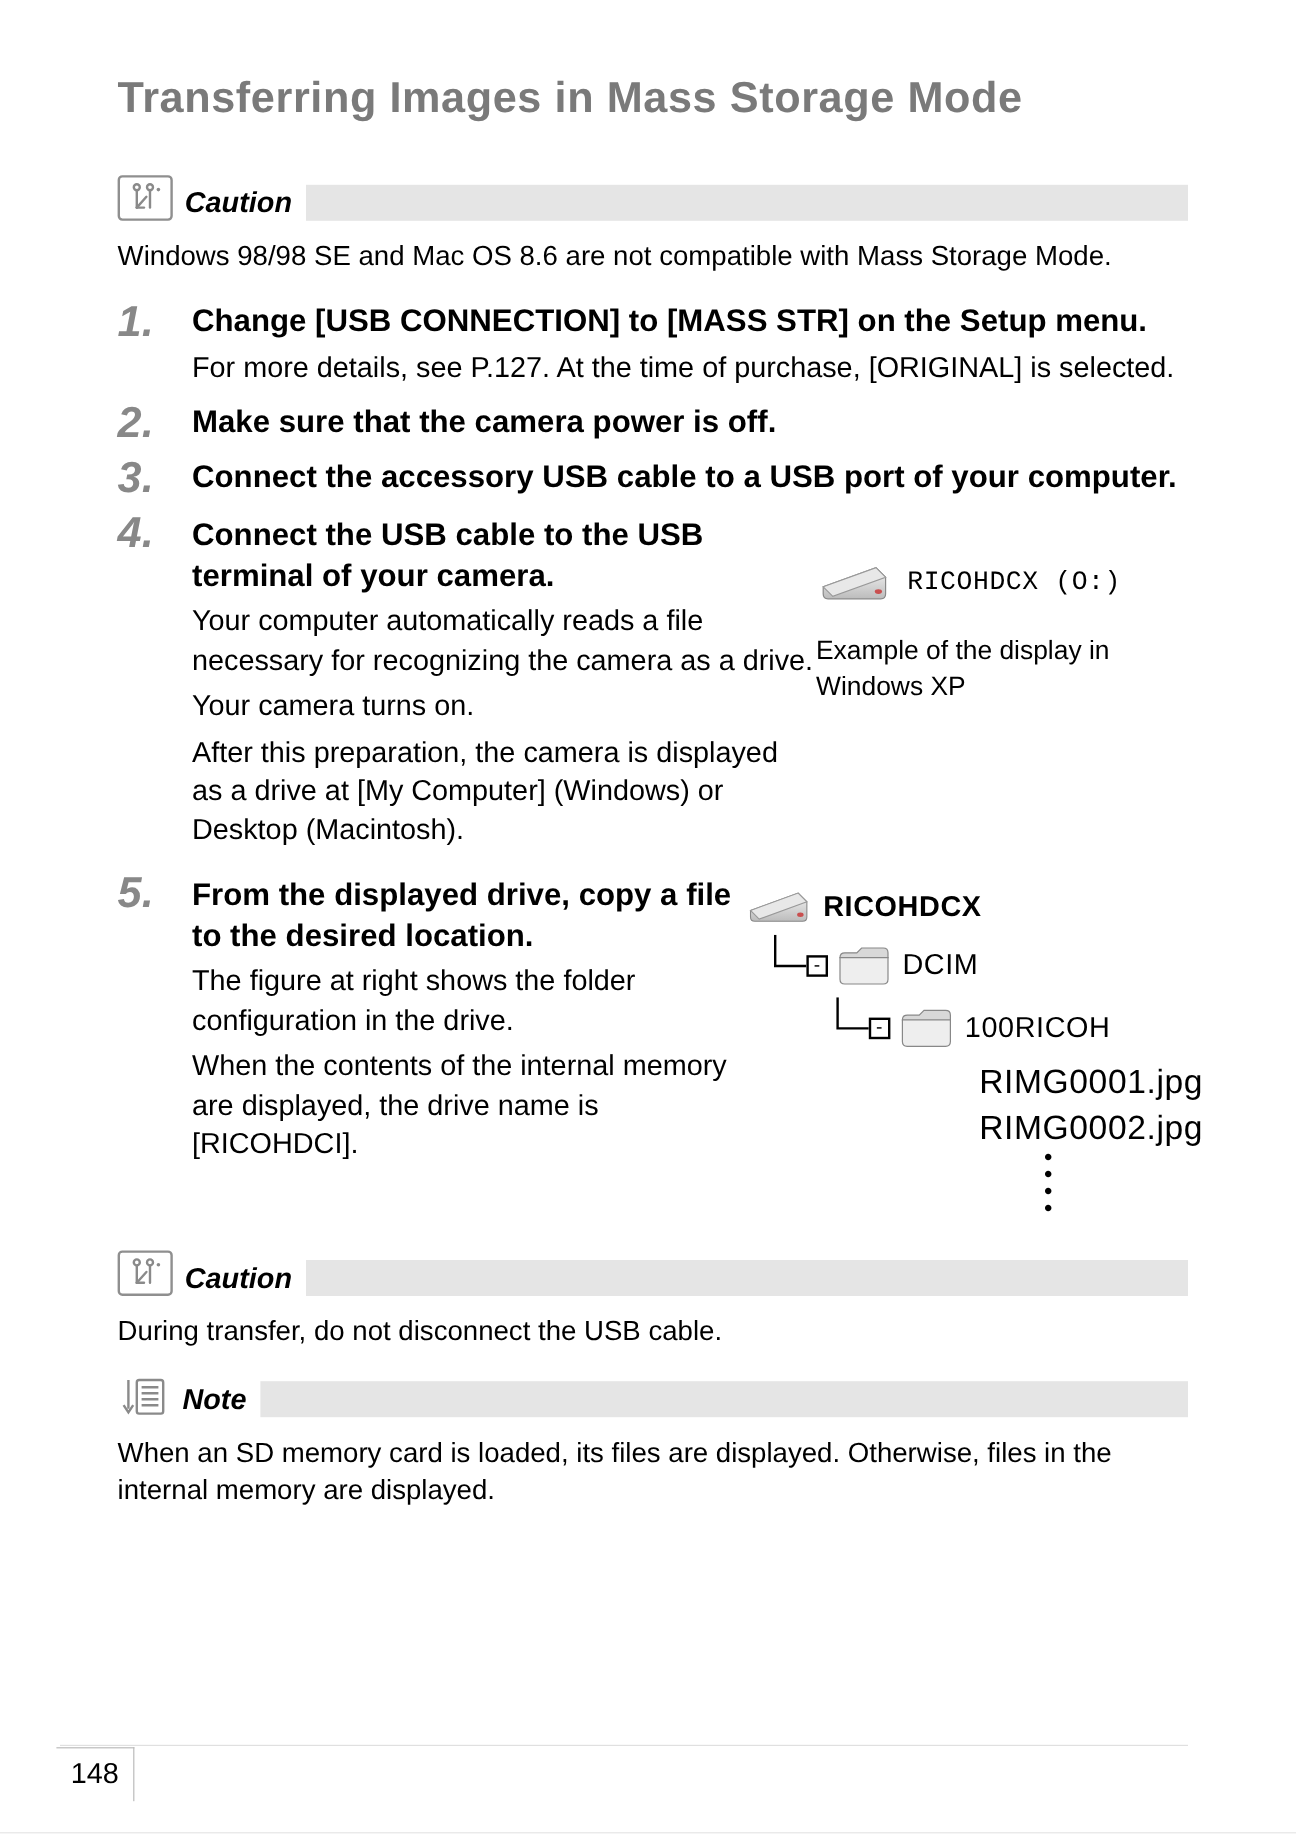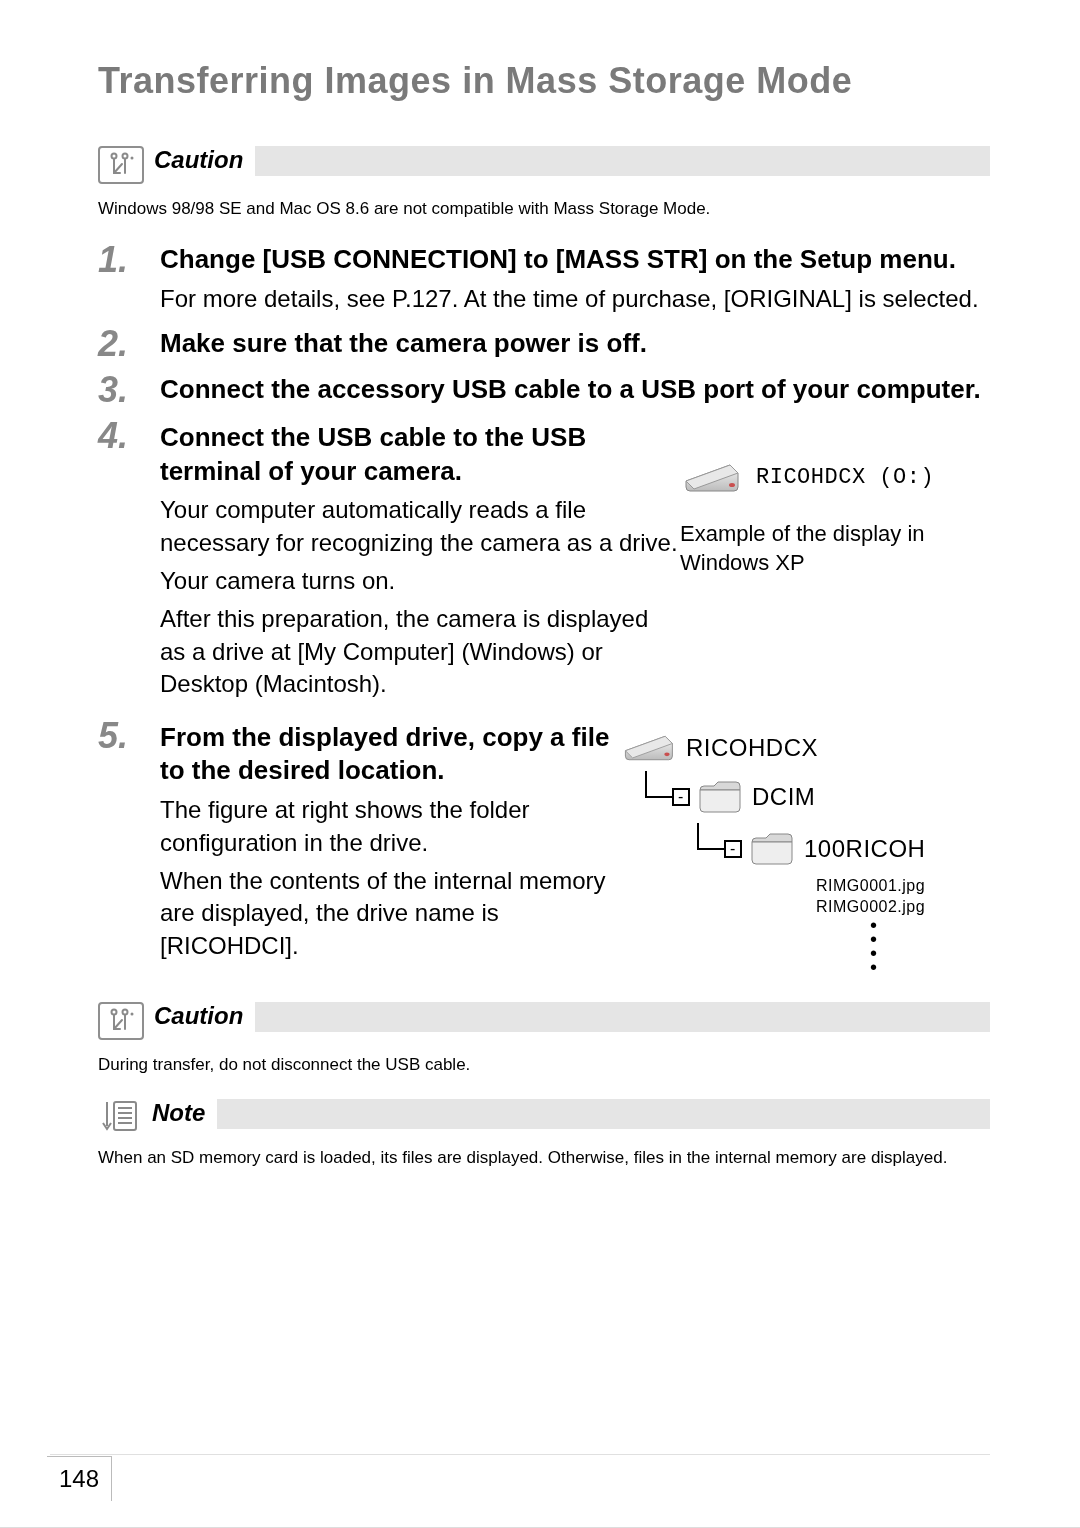--- a/index.html
+++ b/index.html
@@ -19,21 +19,21 @@
   }
   .page-title {
     font-size: 36px;
     font-weight: 700;
     color: #7a7a7a;
     letter-spacing: 0.5px;
     margin: 0 0 44px 0;
   }
   .callout-bar {
     display: flex;
-    align-items: flex-start;
+    align-items: flex-end;
     margin-bottom: 14px;
   }
   .callout-bar .label {
     font-size: 24px;
     font-weight: bold;
     font-style: italic;
     margin-left: 10px;
   }
   .callout-bar .shade {
     flex: 1;
@@ -47,21 +47,21 @@
     border: 2px solid #8f8f8f;
     border-radius: 4px;
     display: flex;
     align-items: center;
     justify-content: center;
   }
   .body-indent {
     margin-left: 26px;
   }
   .body-text {
-    font-size: 17px;
+    font-size: 23px;
     line-height: 1.35;
     margin: 0 0 22px 0;
   }
   ol.steps {
     list-style: none;
     padding: 0;
     margin: 0;
     counter-reset: step;
   }
   ol.steps > li {
@@ -136,21 +136,21 @@
     align-items: center;
     position: relative;
     height: 100%;
   }
   .tree-label {
     font-size: 24px;
     margin-left: 10px;
   }
   .file-list {
     margin-left: 196px;
-    font-size: 16px;
+    font-size: 28px;
     line-height: 1.35;
   }
   .dots {
     margin-left: 250px;
     font-size: 20px;
     line-height: 0.7;
     letter-spacing: 0;
     color: #000;
   }
   .page-number-box {
@@ -249,21 +249,21 @@
 
     <li style="margin-top:10px;">
       <div class="step-row">
         <div class="step-left">
           <p class="step-head">From the displayed drive, copy a file to the desired location.</p>
           <p class="step-body">The figure at right shows the folder configuration in the drive.</p>
           <p class="step-body">When the contents of the internal memory are displayed, the drive name is [RICOHDCI].</p>
         </div>
         <div class="step-right-5 tree">
 
-          <div class="tree-row" style="height:46px;">
+          <div class="tree-row" style="height:46px;font-weight:bold;">
             <span>
               <svg width="56" height="36" viewBox="0 0 62 38">
                 <defs>
                   <linearGradient id="g2" x1="0" y1="0" x2="0" y2="1">
                     <stop offset="0" stop-color="#f5f5f5"></stop>
                     <stop offset="1" stop-color="#bcbcbc"></stop>
                   </linearGradient>
                 </defs>
                 <path d="M6 22 L50 6 L58 14 L58 28 Q58 32 54 32 L10 32 Q6 32 6 28 Z" fill="url(#g2)" stroke="#888"></path>
                 <ellipse cx="52" cy="26" rx="3" ry="2" fill="#c94f4f"></ellipse>

